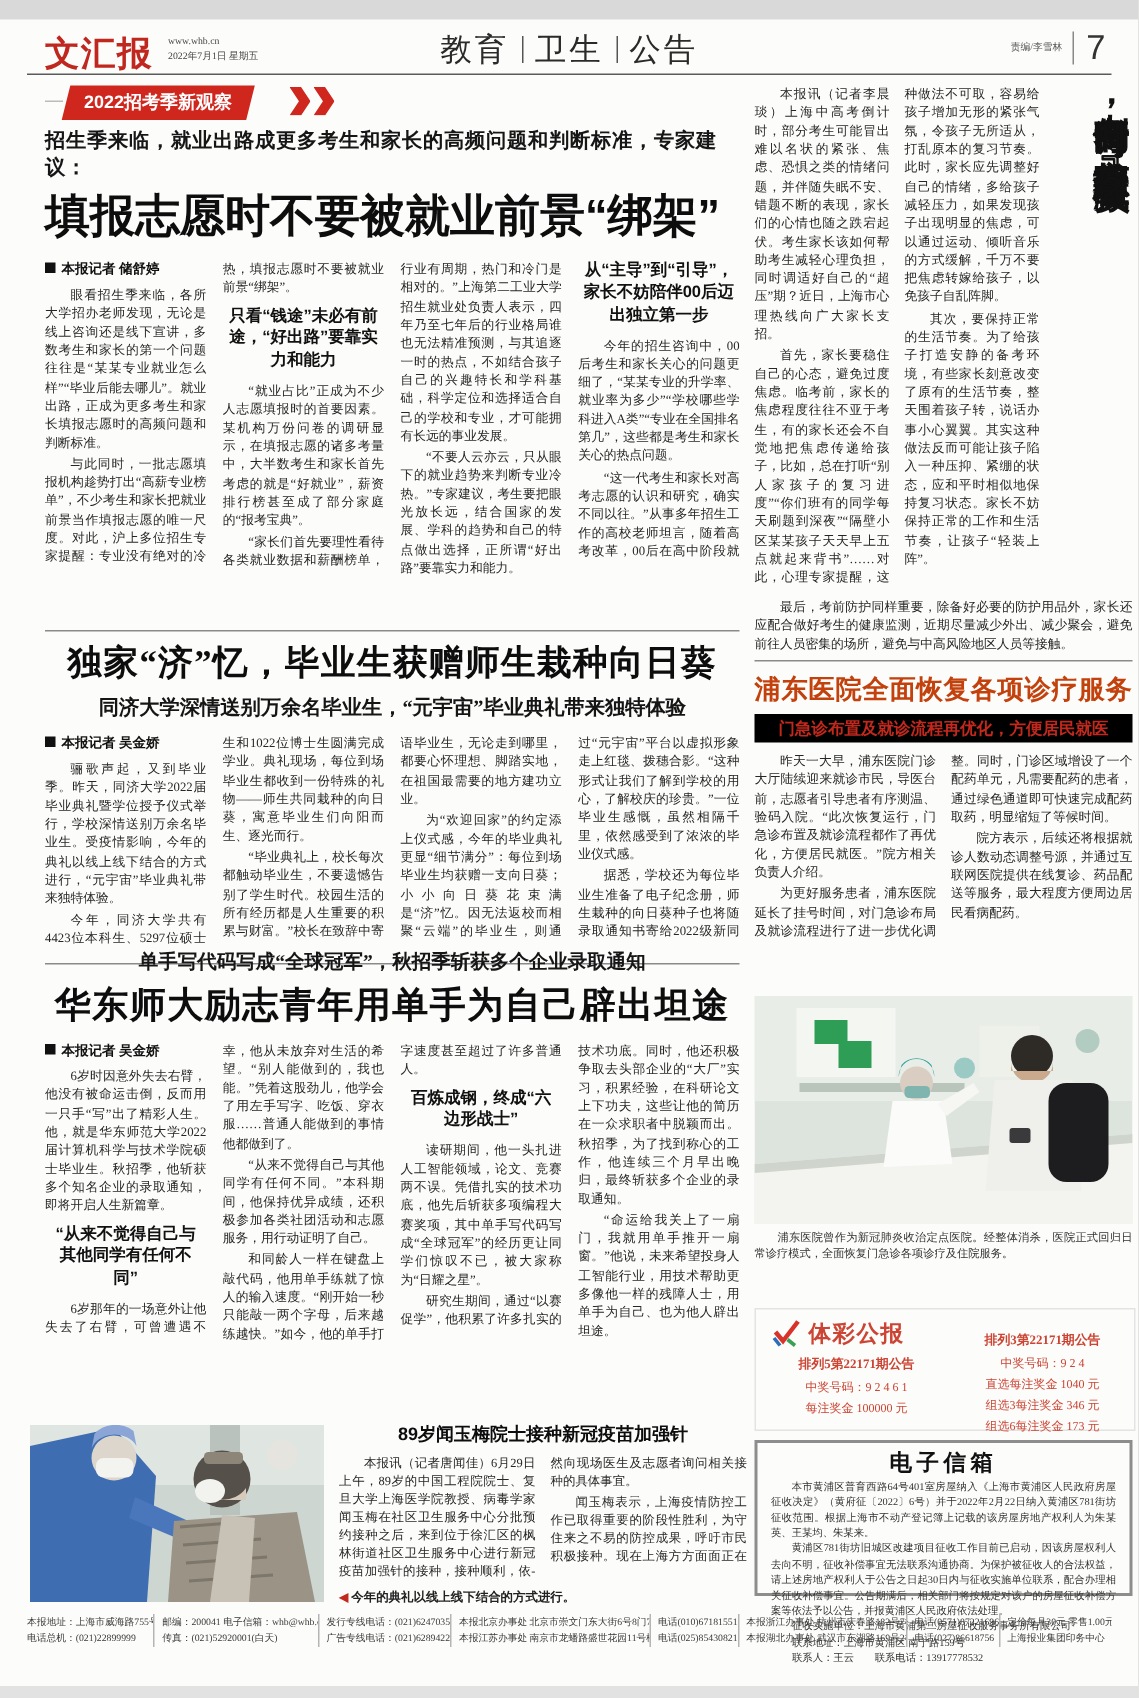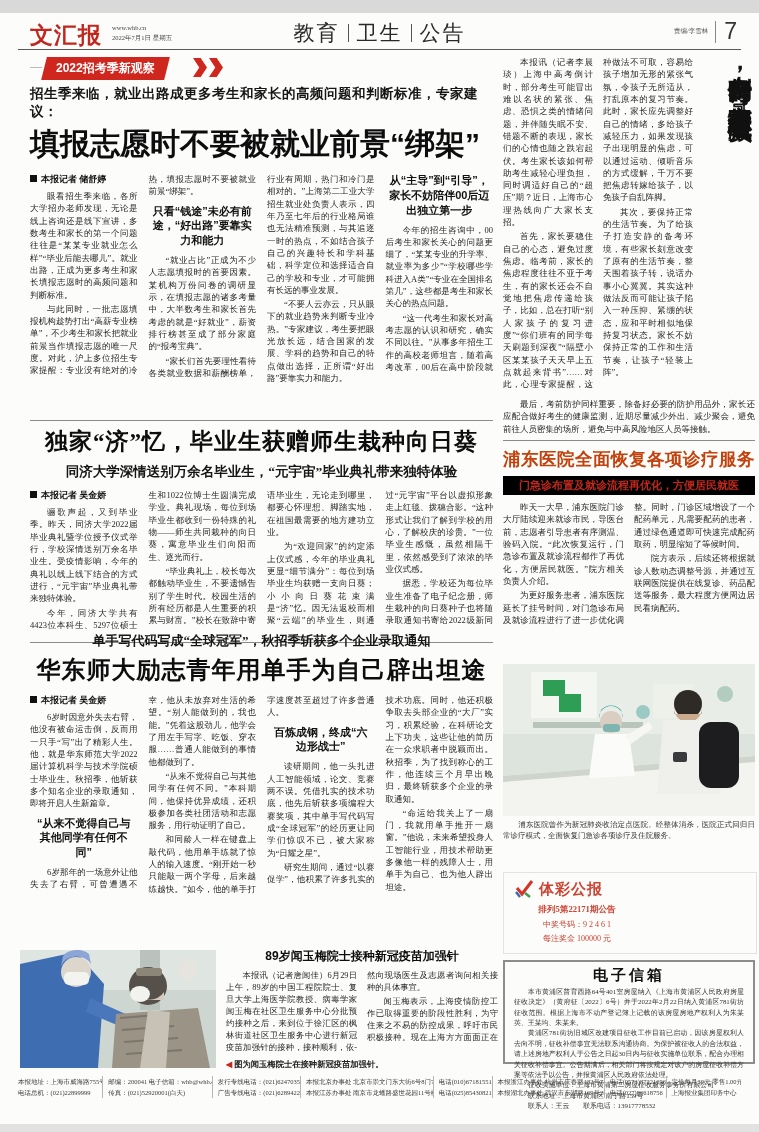--- a/index.html
+++ b/index.html
@@ -222,20 +222,27 @@
         <svg width="20" height="20" viewBox="0 0 20 20">
           <path d="M3 9 L8 15 L18 2" stroke="#d7332a" stroke-width="3" fill="none"></path>
           <path d="M2 13 L6 18" stroke="#2b6fb8" stroke-width="2.4" fill="none"></path>
           <path d="M11 14 L16 18" stroke="#3aa055" stroke-width="2.4" fill="none"></path>
         </svg>
         <span class="lot-title">体彩公报</span>
       </div>
       <div class="lot-name">排列5第22171期公告</div>
       <div class="lot-line">中奖号码：9 2 4 6 1</div>
       <div class="lot-line">每注奖金 100000 元</div>
+    </div>
+    <div class="lot-right">
+      <div class="lot-name">排列3第22171期公告</div>
+      <div class="lot-line">中奖号码：9 2 4</div>
+      <div class="lot-line">直选每注奖金 1040 元</div>
+      <div class="lot-line">组选3每注奖金 346 元</div>
+      <div class="lot-line">组选6每注奖金 173 元</div>
     </div>
   </div>
 
   <div id="art-ecnu">
     <div class="kicker-c">单手写代码写成“全球冠军”，秋招季斩获多个企业录取通知</div>
     <div class="headline-serif">华东师大励志青年用单手为自己辟出坦途</div>
     <div class="body-cols">
       <div class="byline">本报记者 吴金娇</div>
       <p class="p">6岁时因意外失去右臂，他没有被命运击倒，反而用一只手“写”出了精彩人生。他，就是华东师范大学2022届计算机科学与技术学院硕士毕业生。秋招季，他斩获多个知名企业的录取通知，即将开启人生新篇章。</p>
       <div class="colhead">“从来不觉得自己与其他同学有任何不同”</div>
@@ -268,21 +275,21 @@
       <path d="M100 68 L150 64 M102 80 L154 76 M104 92 L158 88 M106 104 L162 100" stroke="#7c766b" stroke-width="2" fill="none"></path>
       <path d="M128 60 L150 62 L146 118 L120 118 Z" fill="#c8c2b6"></path>
       <circle cx="168" cy="20" r="10" fill="#e8e4de" opacity="0.7"></circle>
     </svg>
     <div class="vac-right">
       <div class="headline-md">89岁闻玉梅院士接种新冠疫苗加强针</div>
       <div class="body-cols">
         <p class="p">本报讯（记者唐闻佳）6月29日上午，89岁的中国工程院院士、复旦大学上海医学院教授、病毒学家闻玉梅在社区卫生服务中心分批预约接种之后，来到位于徐汇区的枫林街道社区卫生服务中心进行新冠疫苗加强针的接种，接种­­­­顺­利，依­­­然向­­现­场医生及志愿者询问相关接种的具体事宜。</p>
         <p class="p">闻玉梅表示，上海疫情防控工作已取得重要的阶段性胜利，为守住来之不易的防控成果，呼吁市民积极接种。现在上海方方面面正在恢复常态，老年人是感染后发生重症的高风险人群，尤其是60岁以上的老年人，应当尽快完成全程接种和加强免疫，既是保护自己，也是保护家人，实现共筑“免疫屏障”，为疫情防控贡献“一臂之力”。</p>
       </div>
-      <div class="photo-cap"><span class="cap-arrow">◀</span><span>图为闻玉梅院士在接种新冠疫苗加强针。</span></div>
+      <div class="photo-cap"><span class="cap-arrow">◀</span><span>今年的典礼以线上线下结合的方式进行。</span></div>
     </div>
   </div>
 
   <div id="notice">
     <div class="notice-title">电子信箱</div>
     <div class="notice-body">
       <p class="p" style="margin:0">本市黄浦区普育西路64号401室房屋纳入《上海市黄浦区人民政府房屋征收决定》（黄府征〔2022〕6号）并于2022年2月22日纳入黄浦区781街坊征收范围。根据上海市不动产登记簿上记载的该房屋房地产权利人为朱某英、王某均、朱某来。</p>
       <p class="p" style="margin:0">黄浦区781街坊旧城区改建项目征收工作目前已启动，因该房屋权利人去向不明，征收补偿事宜无法联系沟通协商。为保护被征收人的合法权益，请上述房地产权利人于公告之日起30日内与征收实施单位联系，配合办理相关征收补偿事宜。公告期满后，相关部门将按规定对该户的房屋征收补偿方案等依法予以公告，并报黄浦区人民政府依法处理。</p>
     </div>
     <div class="notice-line">征收实施单位：上海市黄浦第二房屋征收服务事务所有限公司</div>

